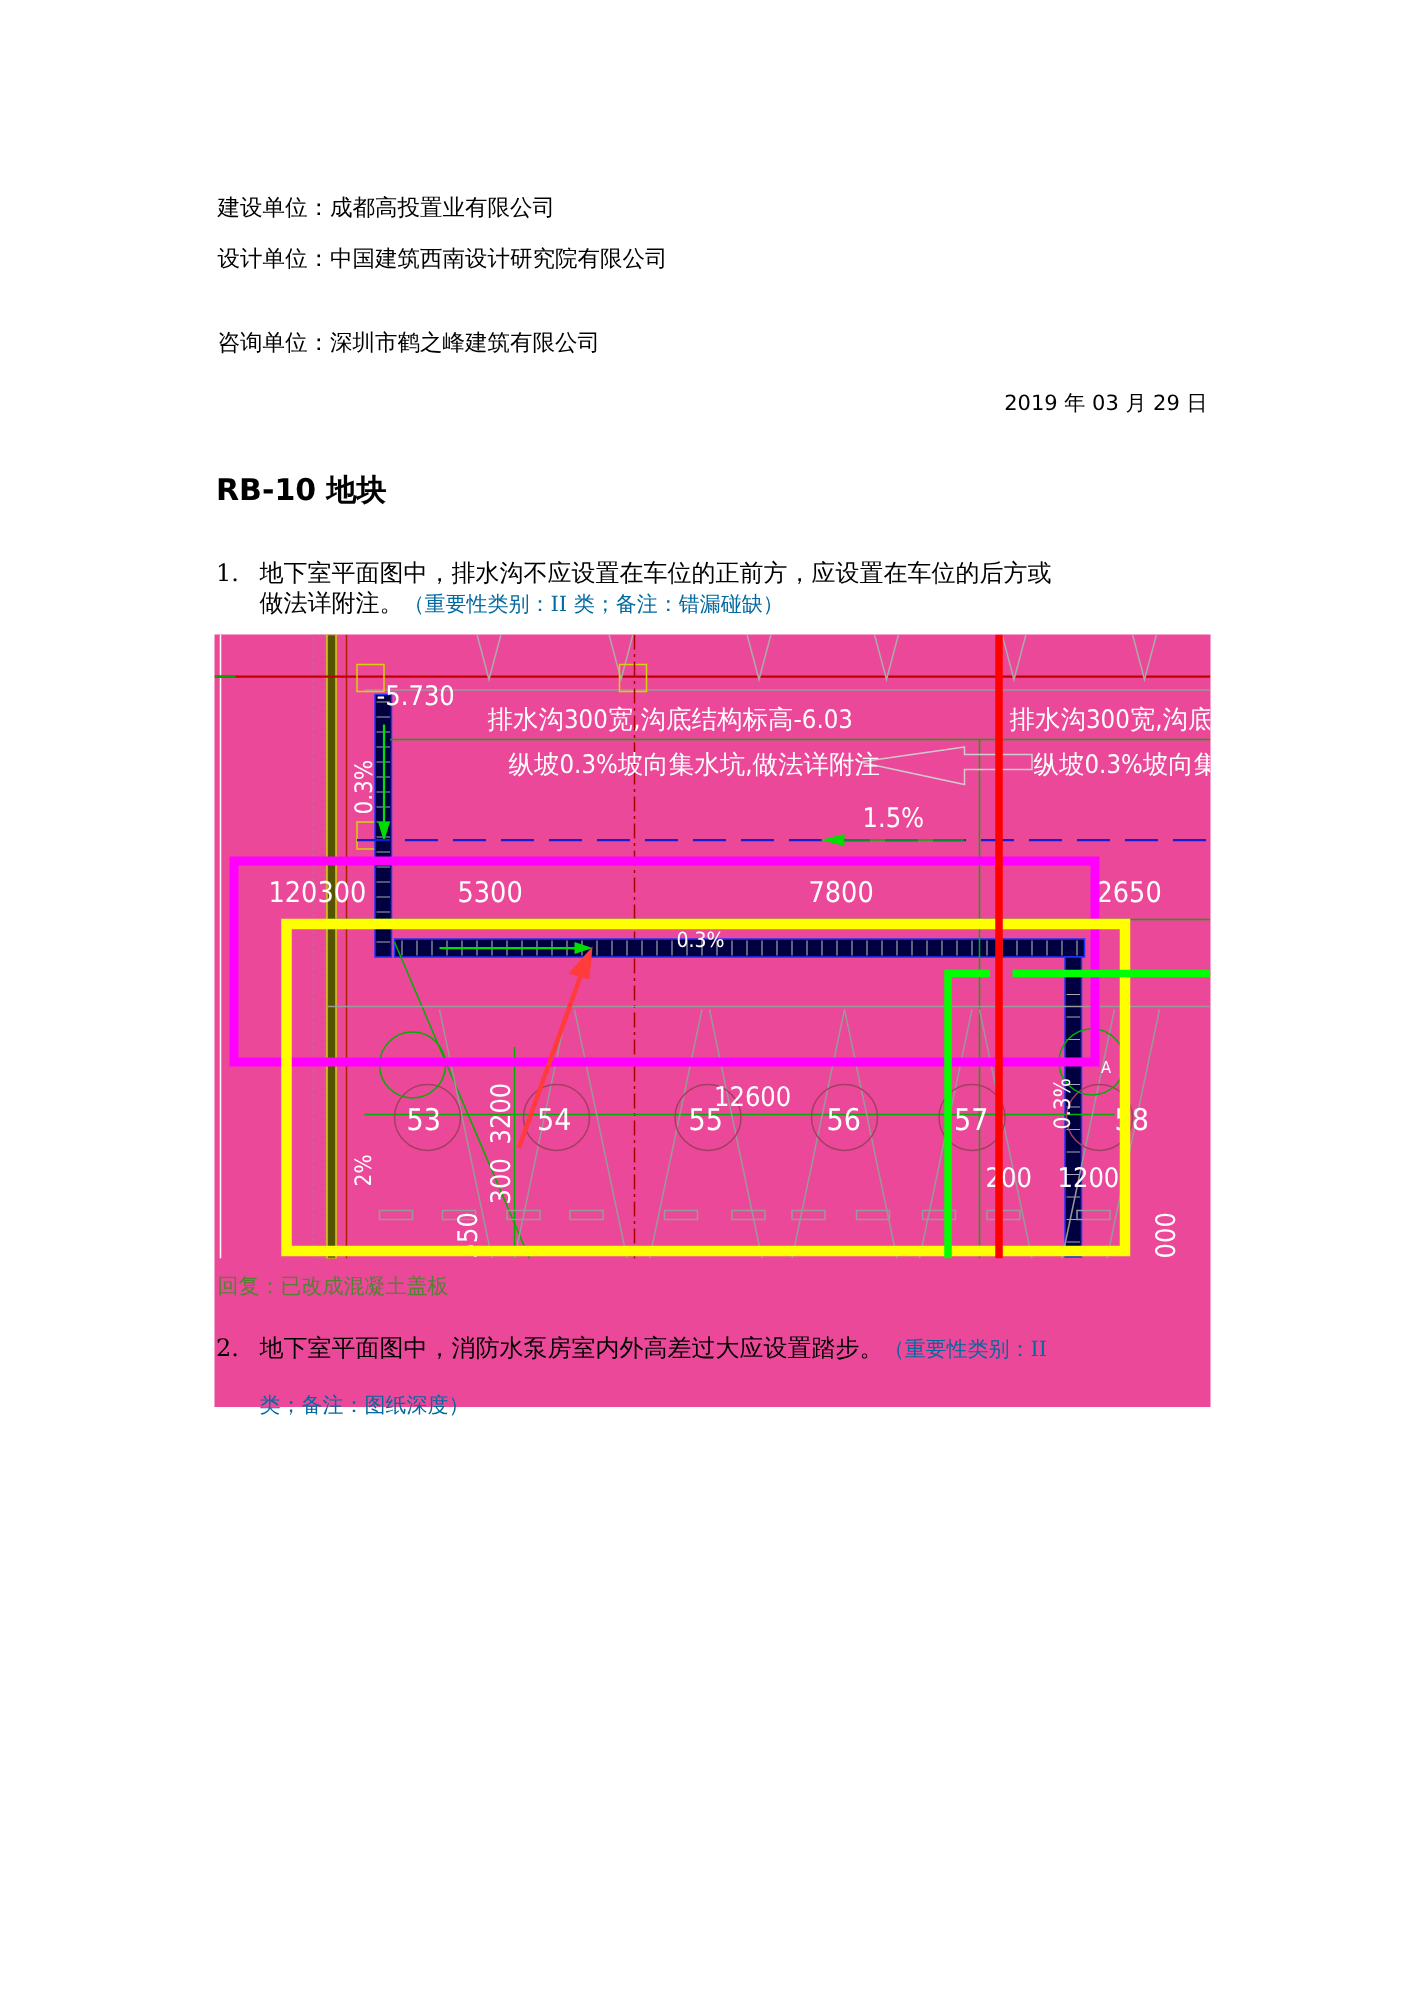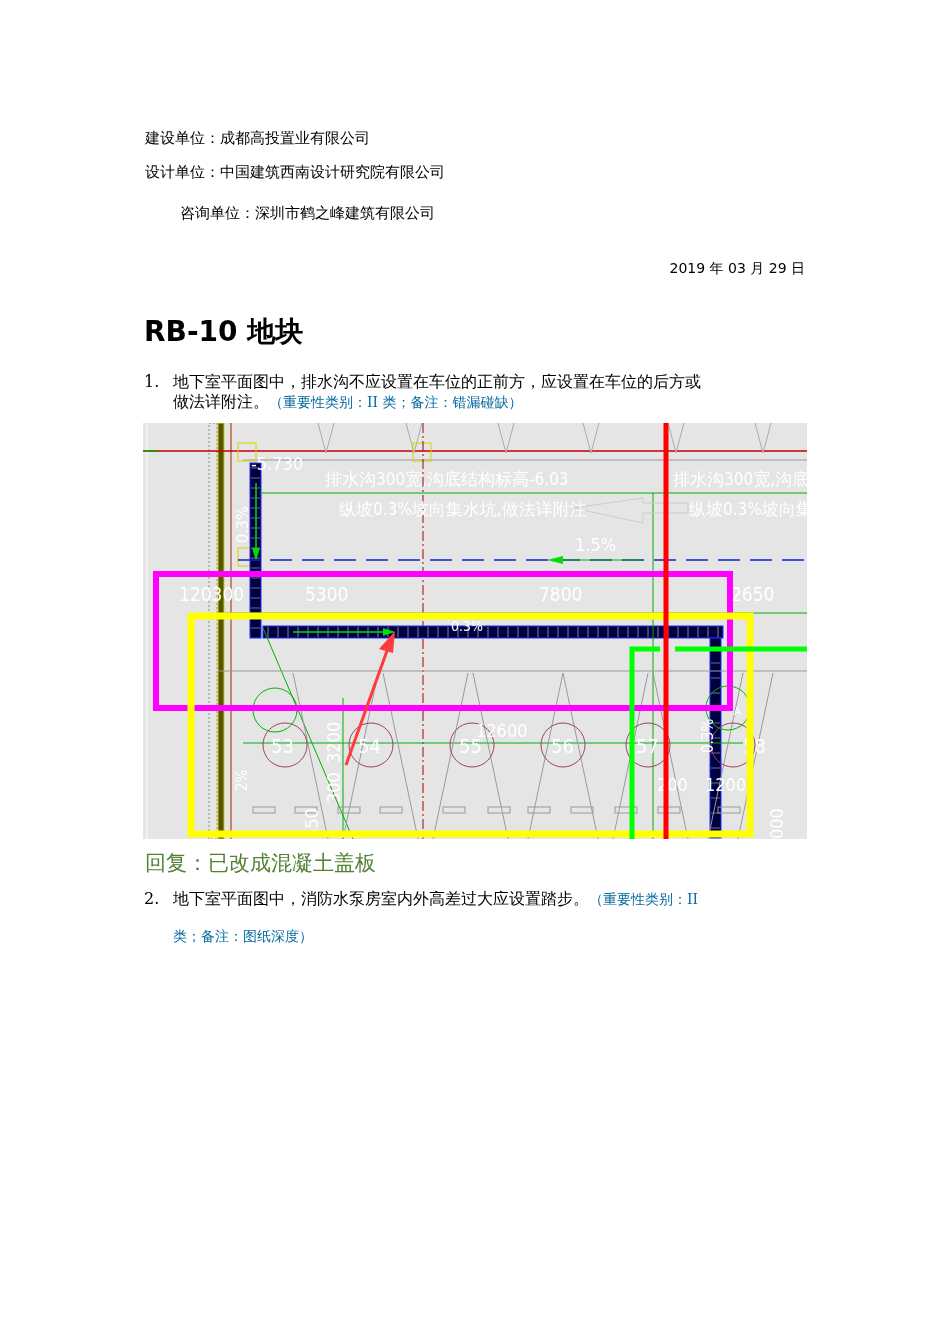--- a/index.html
+++ b/index.html
@@ -1,39 +1,39 @@
 <!DOCTYPE html>
 <html><head>
 <meta charset="utf-8">
 <style>
   html, body { margin: 0; padding: 0; background: #ffffff; }
   body { width: 950px; height: 1344px; position: relative; overflow: hidden;
          font-family: "DejaVu Sans", sans-serif; color: #000; }
   .line { position: absolute; left: 145px; font-size: 15px; white-space: nowrap; }
   .date { position: absolute; right: 145px; top: 260px; font-size: 14px; }
-  .heading { position: absolute; left: 144px; top: 313px; font-size: 28px; font-weight: bold; letter-spacing: 0px; }
+  .heading { position: absolute; left: 144px; top: 313px; font-size: 20px; font-weight: bold; letter-spacing: 0px; }
   .para { position: absolute; left: 144px; font-size: 16px; font-family: "DejaVu Serif", serif; white-space: nowrap; }
   .para .num { display: inline-block; width: 29px; }
   .para .cont { padding-left: 29px; }
   .note { color: #0369a1; font-size: 14px; }
-  .reply { position: absolute; left: 145px; top: 849px; font-size: 21px; color: #538135; font-family: "DejaVu Serif", serif; }
-  .cad { position: absolute; left: 143px; top: 423px; width: 664px; height: 416px; background: #e5e5e5; overflow: hidden; }
+  .reply { position: absolute; left: 145px; top: 849px; font-size: 14px; color: #538135; font-family: "DejaVu Serif", serif; }
+  .cad { position: absolute; left: 143px; top: 423px; width: 664px; height: 515px; background: #ec4899; overflow: hidden; }
   .cad svg { position: absolute; left: 0; top: 0; }
   .cad-txt { font-family: "DejaVu Sans Condensed", "DejaVu Sans", sans-serif; fill: #ffffff; }
 </style>
 </head>
 <body>
 
 <div class="line" style="top:129px;text-align:right;">
   <span>建设单位：</span><span>成都高投置业有限公司</span>
 </div>
 <div class="line" style="top:163px;">
   <span>设计单位：</span><span>中国建筑西南设计研究院有限公司</span>
 </div>
-<div class="line" style="top:204px;margin-left:35px;">
+<div class="line" style="top:219px;">
   <span>咨询单位：</span><span>深圳市鹤之峰建筑有限公司</span>
 </div>
 <div class="date">2019 年 03 月 29 日</div>
 
 <div class="heading">RB-10 地块</div>
 
 <div class="para" style="top:372px;">
   <span class="num">1.</span><span>地下室平面图中，排水沟不应设置在车位的正前方，应设置在车位的后方或</span>
 </div>
 <div class="para" style="top:392px;">

